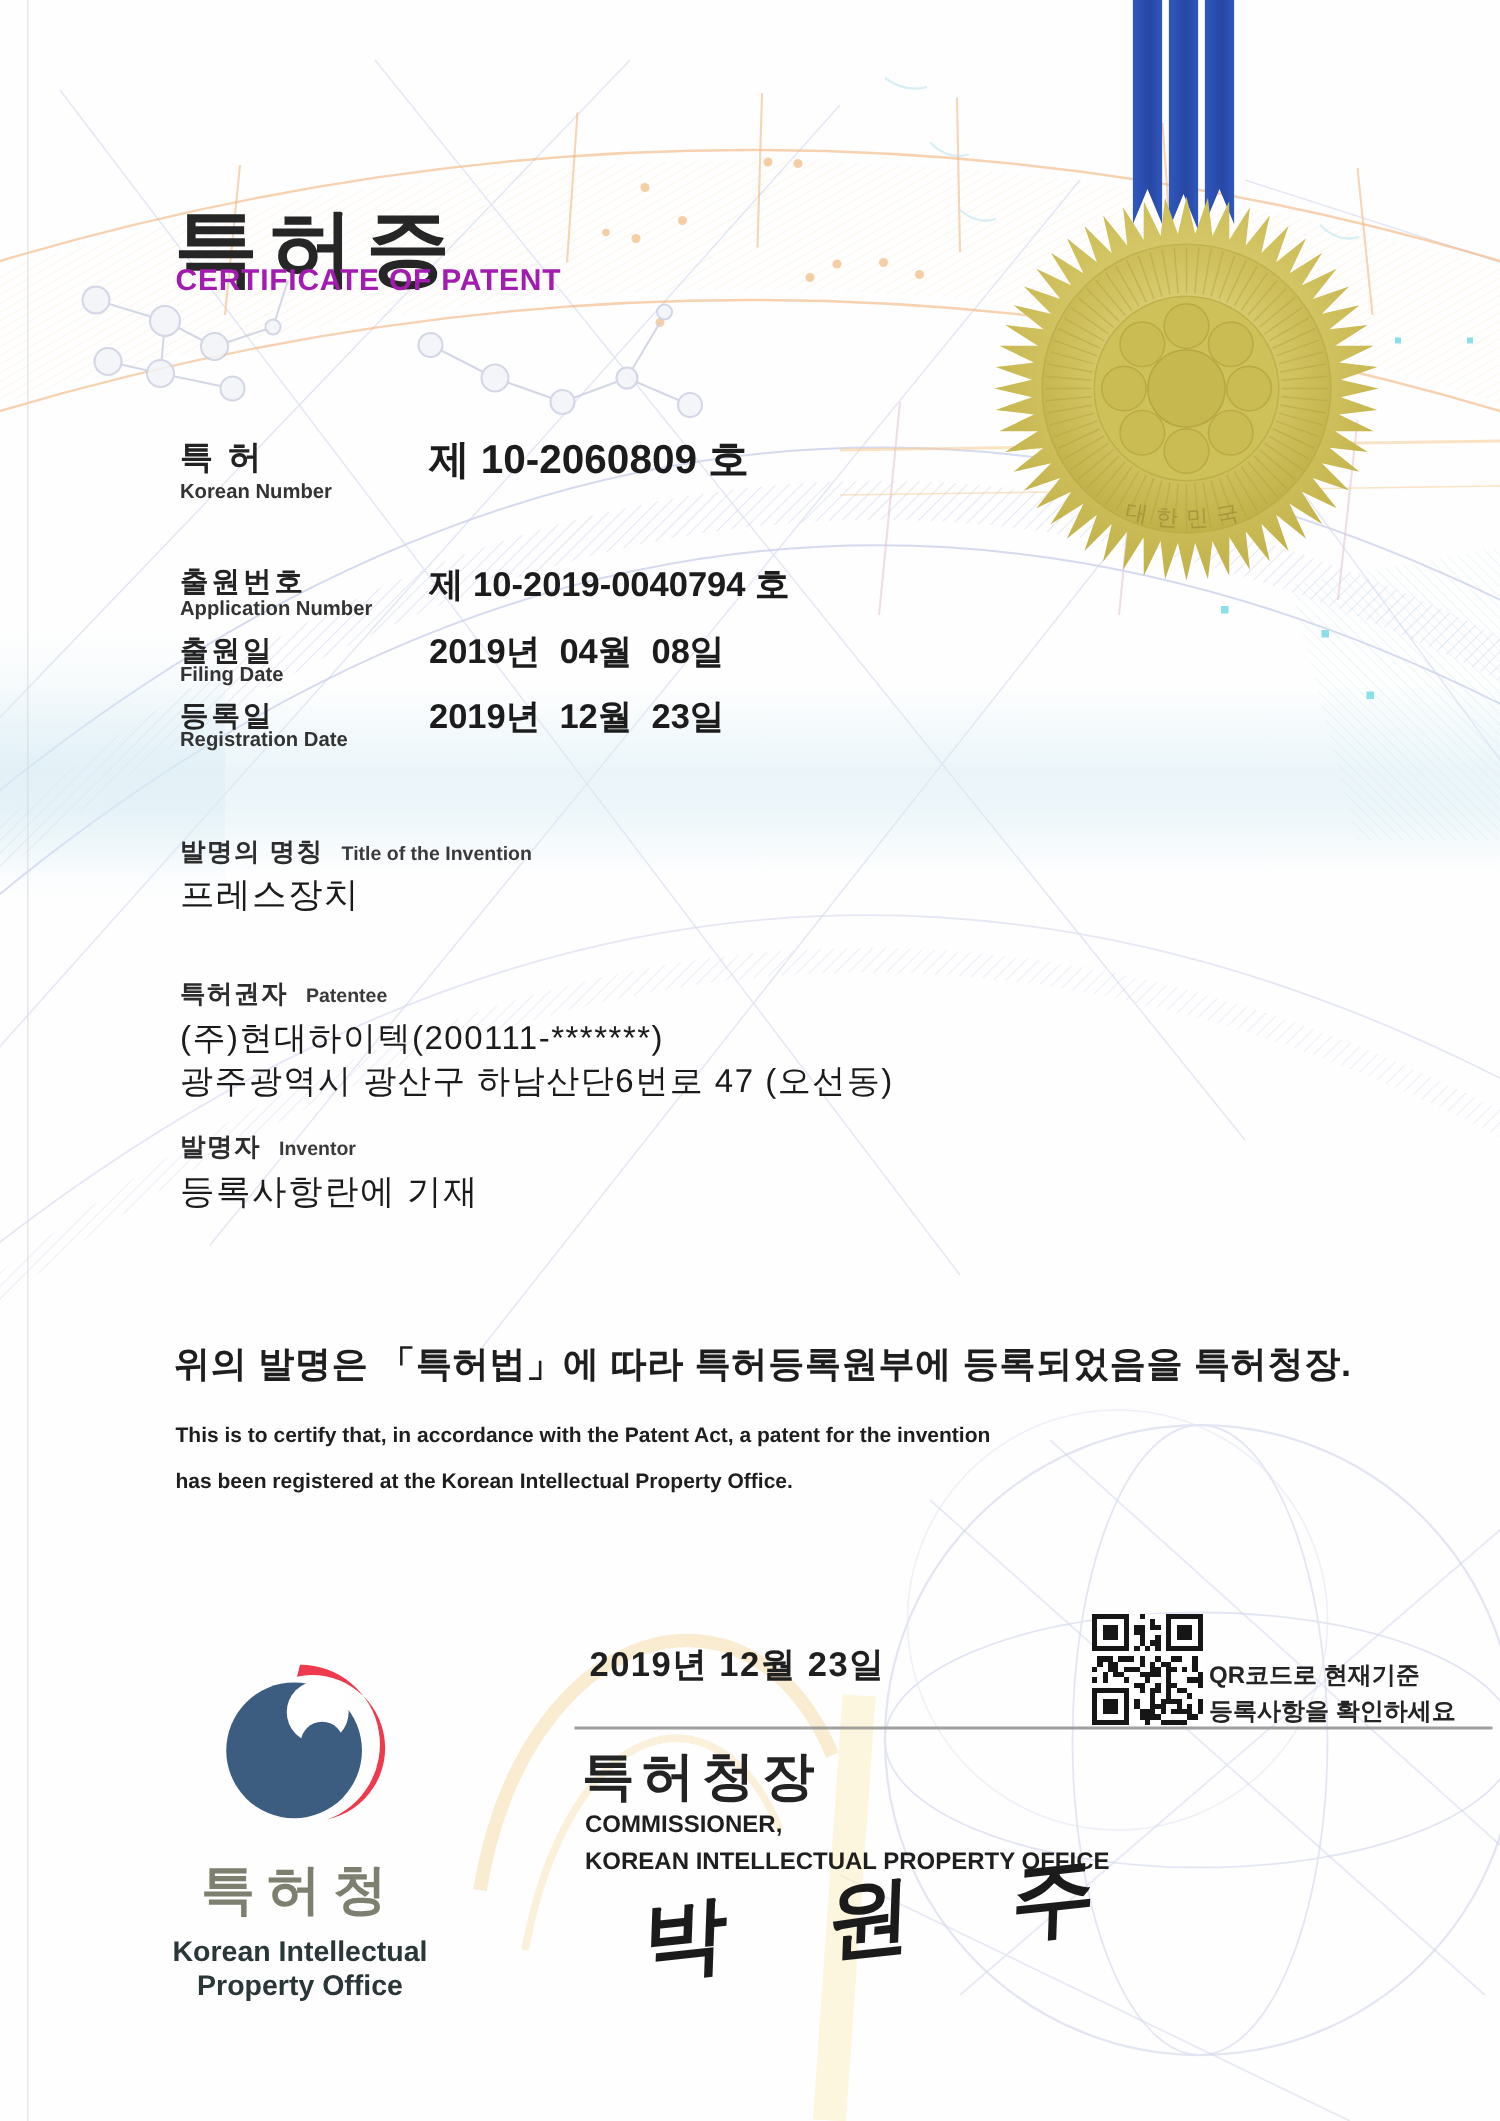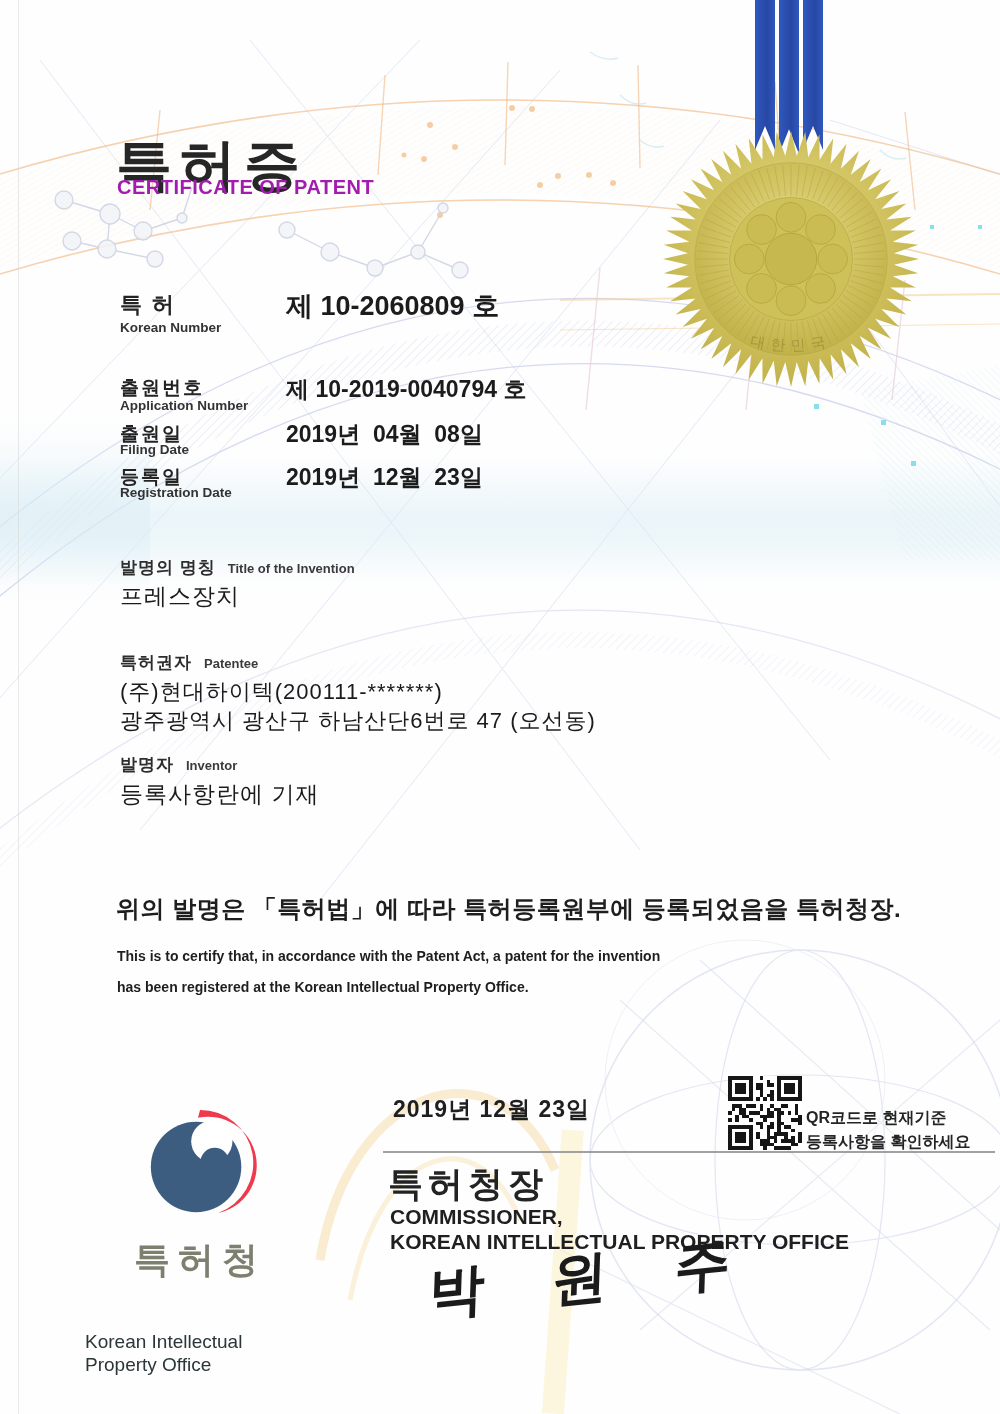--- a/index.html
+++ b/index.html
@@ -37,29 +37,29 @@
 
   .stmt-ko{left:116px;top:893px;font-size:24px;font-weight:bold;color:#1e1e1e;letter-spacing:.5px;width:860px;z-index:4;}
   .stmt-en{left:117px;top:941px;font-size:14px;font-weight:bold;color:#1e1e1e;line-height:31px;width:860px;z-index:4;}
 
   
   .issue-date{left:393px;top:1094px;font-size:23px;font-weight:600;color:#1f1f1f;letter-spacing:1px;z-index:4;}
   #qr-svg{left:728px;top:1076px;width:74px;height:74px;background:#fff;z-index:4;}
   .qr-note{left:806px;top:1106px;width:180px;text-align:left;font-size:16px;font-weight:bold;color:#242424;line-height:24px;z-index:4;}
   .sep{left:383px;top:1151px;width:612px;height:2px;background:#909090;opacity:.85;z-index:4;}
   .comm-ko{left:388px;top:1161px;font-size:35px;font-weight:bold;letter-spacing:5px;color:#232323;z-index:4;}
-  .comm-en{left:390px;top:1204px;font-size:21px;font-weight:bold;color:#1f1f1f;line-height:25px;z-index:4;}
+  .comm-en{left:390px;top:1204px;font-size:16px;font-weight:bold;color:#1f1f1f;line-height:25px;z-index:4;}
   .signature{left:428px;top:1240px;font-size:56px;font-weight:bold;color:#1b1b1b;
     letter-spacing:24px;transform:rotate(-6deg) skewX(-8deg);font-family:"DejaVu Serif",serif;z-index:4;}
 
   #kipo-logo{left:141px;top:1104px;width:118px;height:118px;z-index:4;}
   .office-ko{left:110px;top:1236px;width:180px;text-align:center;font-size:36px;font-weight:bold;
     letter-spacing:8px;color:#7d806f;z-index:4;}
-  .office-en{left:85px;top:1290px;width:230px;text-align:left;font-size:19px;font-weight:400;
-    color:#2b3638;line-height:23px;z-index:4;margin-top:40px;}
+  .office-en{left:85px;top:1290px;width:230px;text-align:center;font-size:19px;font-weight:700;
+    color:#2b3638;line-height:23px;z-index:4;}
 </style>
 </head>
 <body>
 
 <div class="page">
 
   <svg class="abs bg-art" viewBox="0 0 1000 1414">
     <defs>
       <pattern id="hatchB" width="6" height="6" patternUnits="userSpaceOnUse" patternTransform="rotate(45)">
         <line x1="0" y1="0" x2="0" y2="6" stroke="#ccd2ea" stroke-width="1.4"></line>

